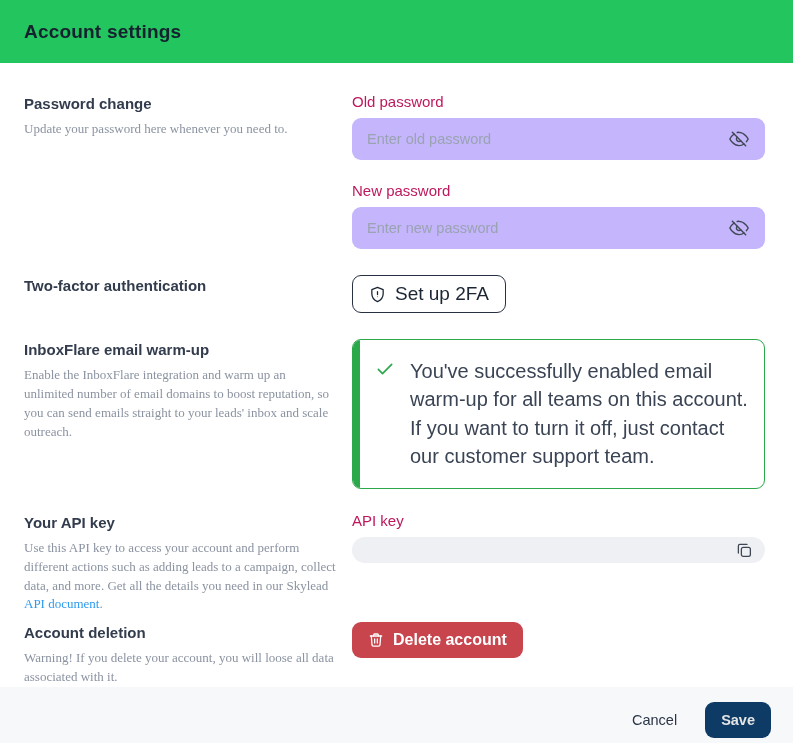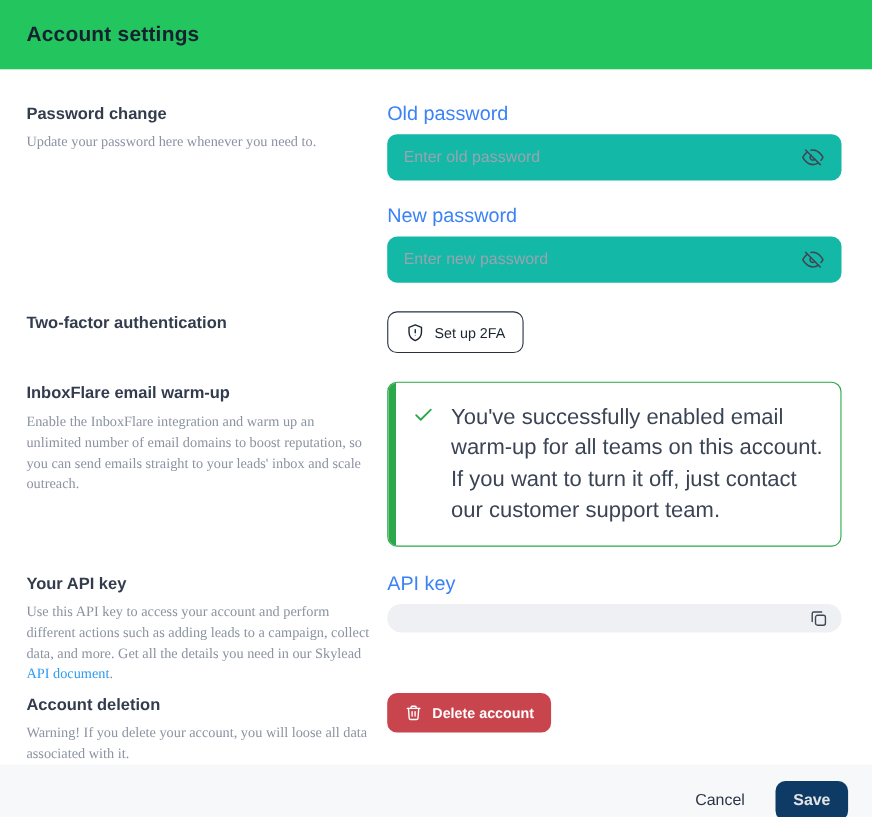--- a/index.html
+++ b/index.html
@@ -28,40 +28,40 @@
   }
   .row-password { margin-bottom:26px; }
   .row-2fa { margin-bottom:26px; }
   .row-warmup { margin-bottom:23px; }
   .row-apikey { margin-bottom:8px; }
   .col-left { padding-right:16px; padding-top:2px; }
   .sec-title { font-size:15px; font-weight:700; color:#323c4d; margin-bottom:8px; }
   .sec-desc { font-size:13px; color:#8b93a1; line-height:1.46;font-family:Liberation Serif, serif; }
   .field { margin-bottom:22px; }
   .field:last-child { margin-bottom:0; }
-  .field-label { font-size:18px; color:#3b82f6; margin-bottom:8px; }
+  .field-label { font-size:15px; color:#be185d; margin-bottom:8px; }
   .input-wrap {
-    height:42px; background:#14b8a6; border-radius:9px;
+    height:42px; background:#c4b5fd; border-radius:9px;
     display:flex; align-items:center; padding:0 13px 0 15px;
   }
   .input-wrap input {
     flex:1 1 auto; min-width:0;
     border:none; background:transparent; outline:none;
     font-family:inherit; font-size:14.5px; color:#333c4a;
   }
   .input-wrap input::placeholder { color:#9aa3b0; opacity:1; }
   .icon-btn {
     flex:0 0 auto; display:flex; align-items:center; justify-content:center;
     width:26px; height:26px; cursor:pointer;
   }
   .btn-outline {
     display:inline-flex; align-items:center; gap:9px;
     height:38px; padding:0 16px;
     background:#ffffff; border:1px solid #273142; border-radius:9px;
-    font-family:inherit; font-size:13px; color:#1b2533; font-weight:400;
+    font-family:inherit; font-size:19px; color:#1b2533; font-weight:400;
     cursor:pointer;
   }
   .alert-success {
     position:relative; overflow:hidden;
     background:#ffffff;
     border:1px solid #2ba84a; border-radius:9px;
     padding:17px 16px 17px 22px;
     display:flex; align-items:flex-start; gap:15px;
   }
   .alert-success::before {
@@ -76,21 +76,21 @@
     display:flex; align-items:center; padding:0 8px 0 12px;
   }
   .apikey-field input {
     flex:1 1 auto; min-width:0; border:none; background:transparent; outline:none;
     font-family:inherit; font-size:13px; color:#333c4a;
   }
   .btn-danger {
     display:inline-flex; align-items:center; gap:9px;
     height:36px; padding:0 16px;
     background:#c8454e; border:none; border-radius:9px;
-    font-family:inherit; font-size:13px; font-weight:700; color:#ffffff;
+    font-family:inherit; font-size:16px; font-weight:700; color:#ffffff;
     cursor:pointer;
   }
   .footer {
     flex:0 0 65px;
     background:#f7f8fa;
     display:flex; align-items:center; justify-content:flex-end;
     gap:26px; padding:0 22px;
   }
   .btn-ghost {
     background:transparent; border:none; font-family:inherit;

